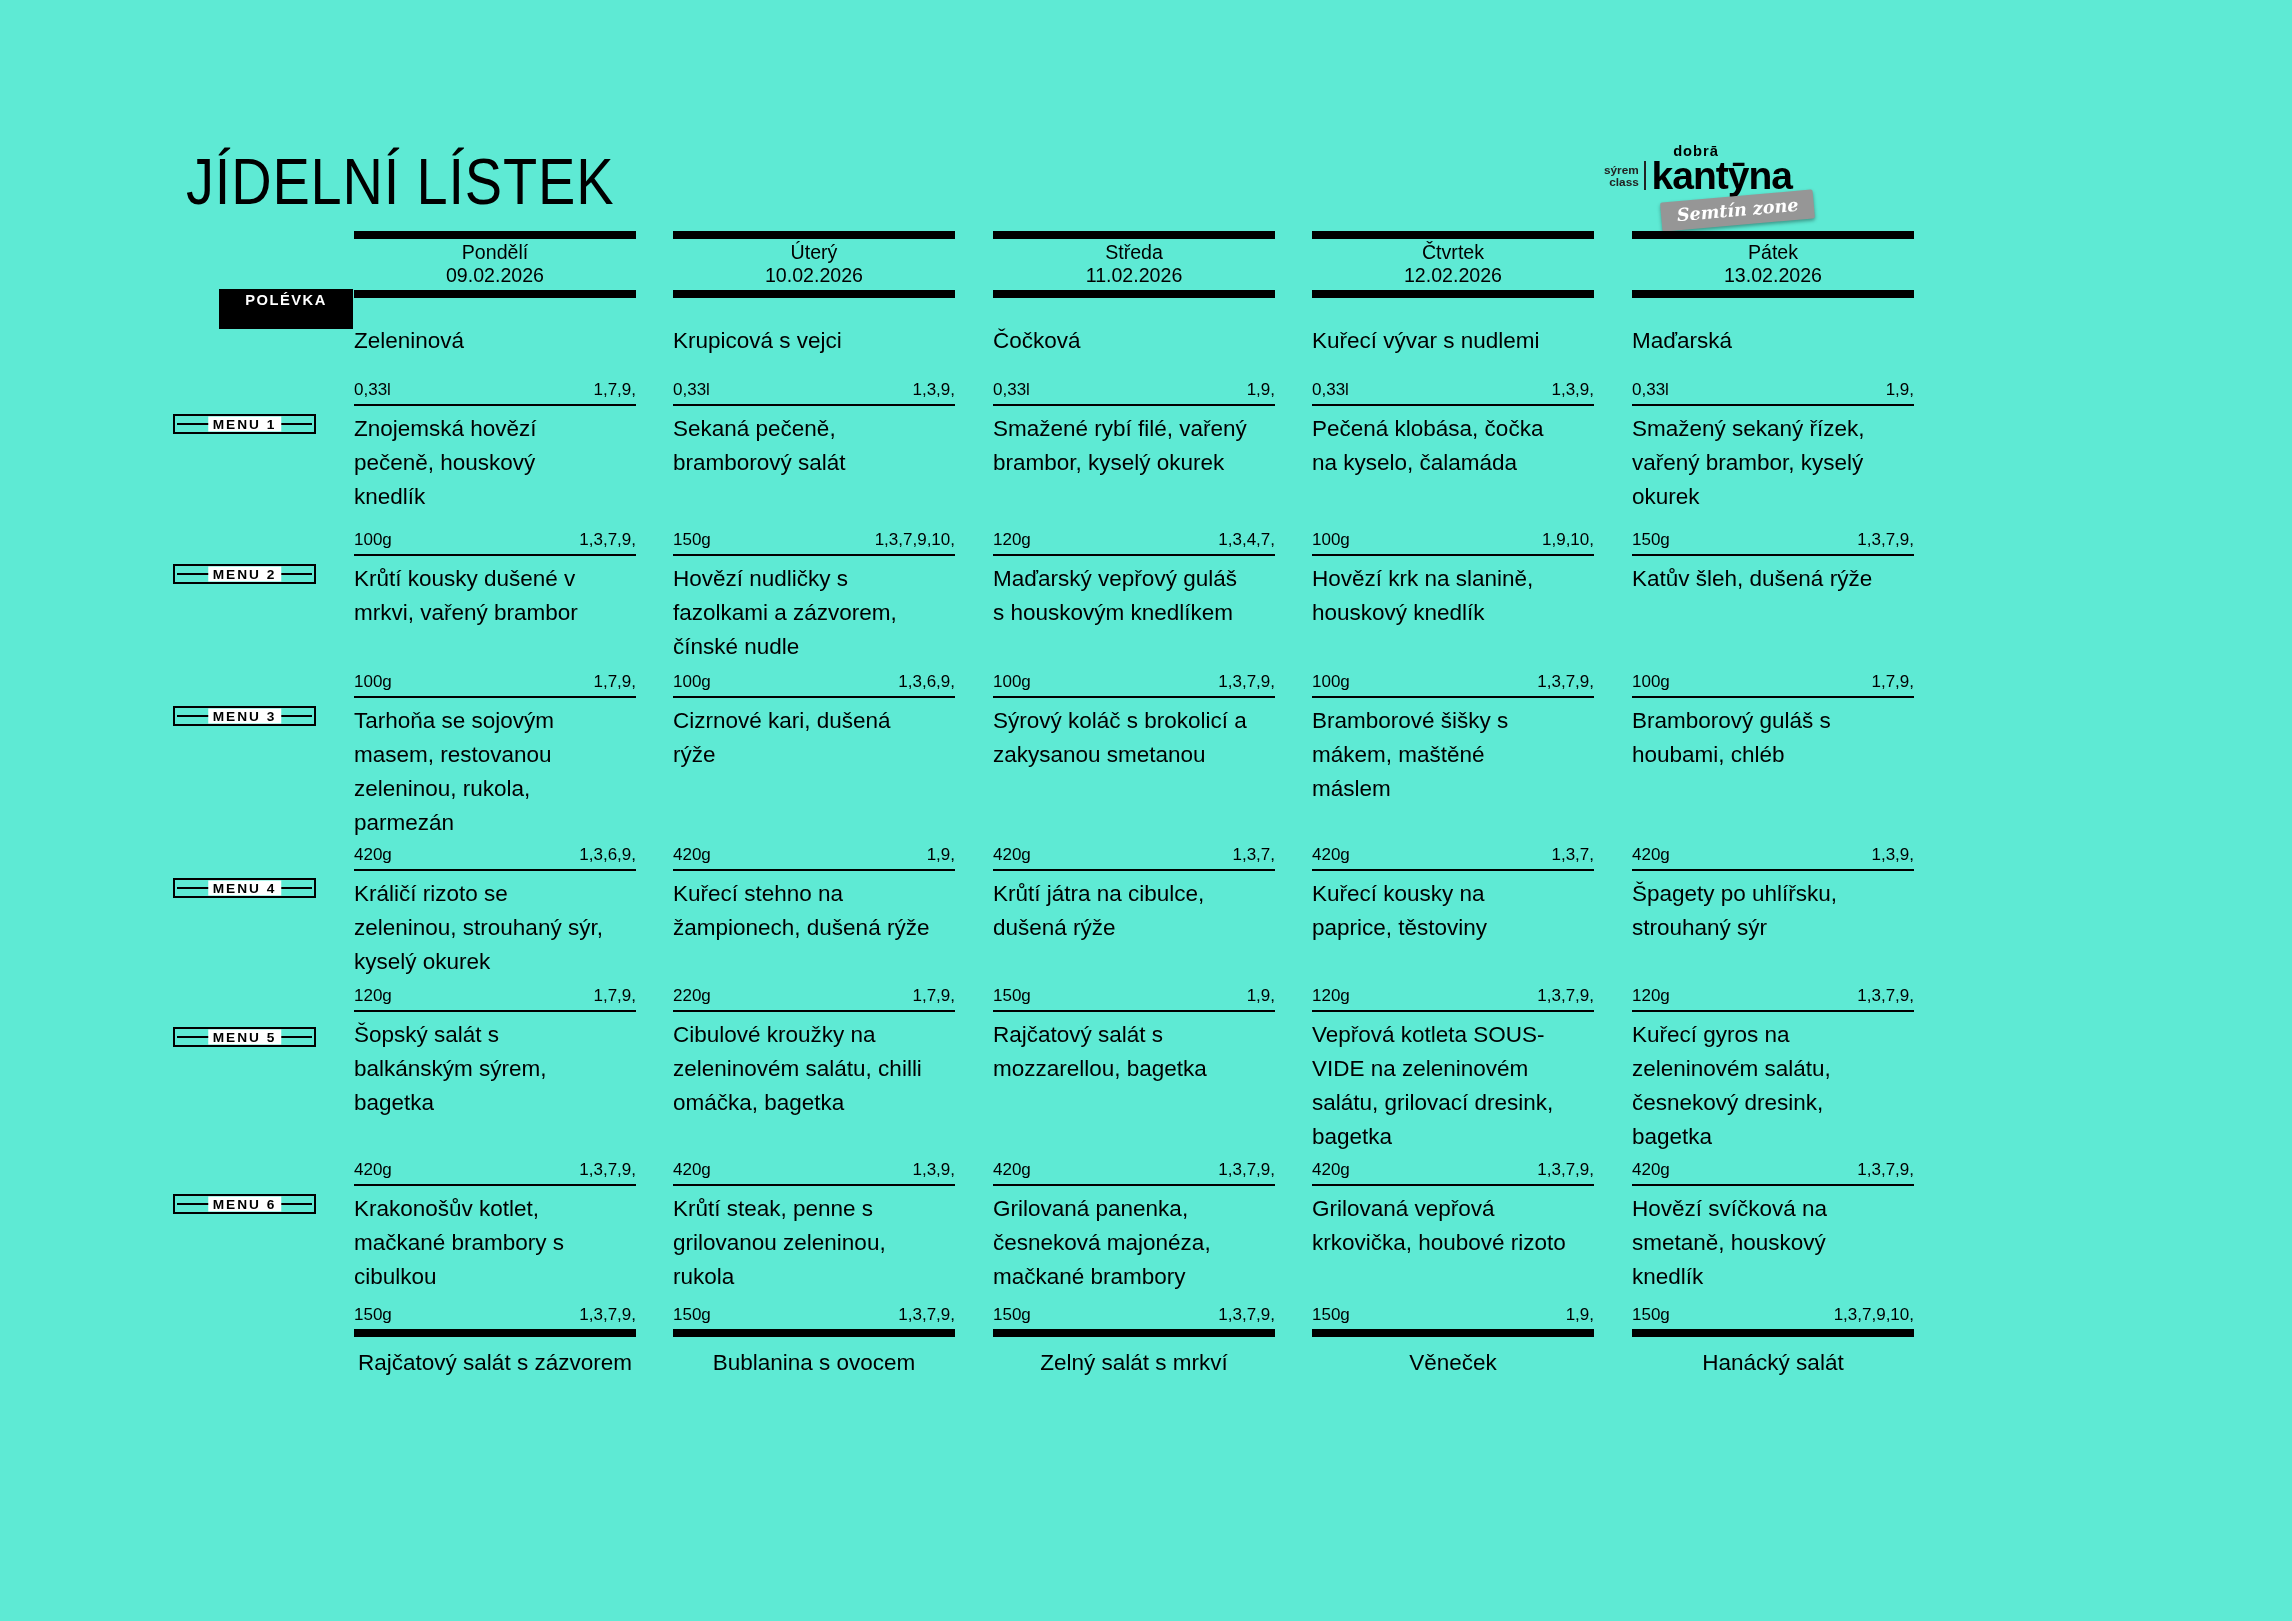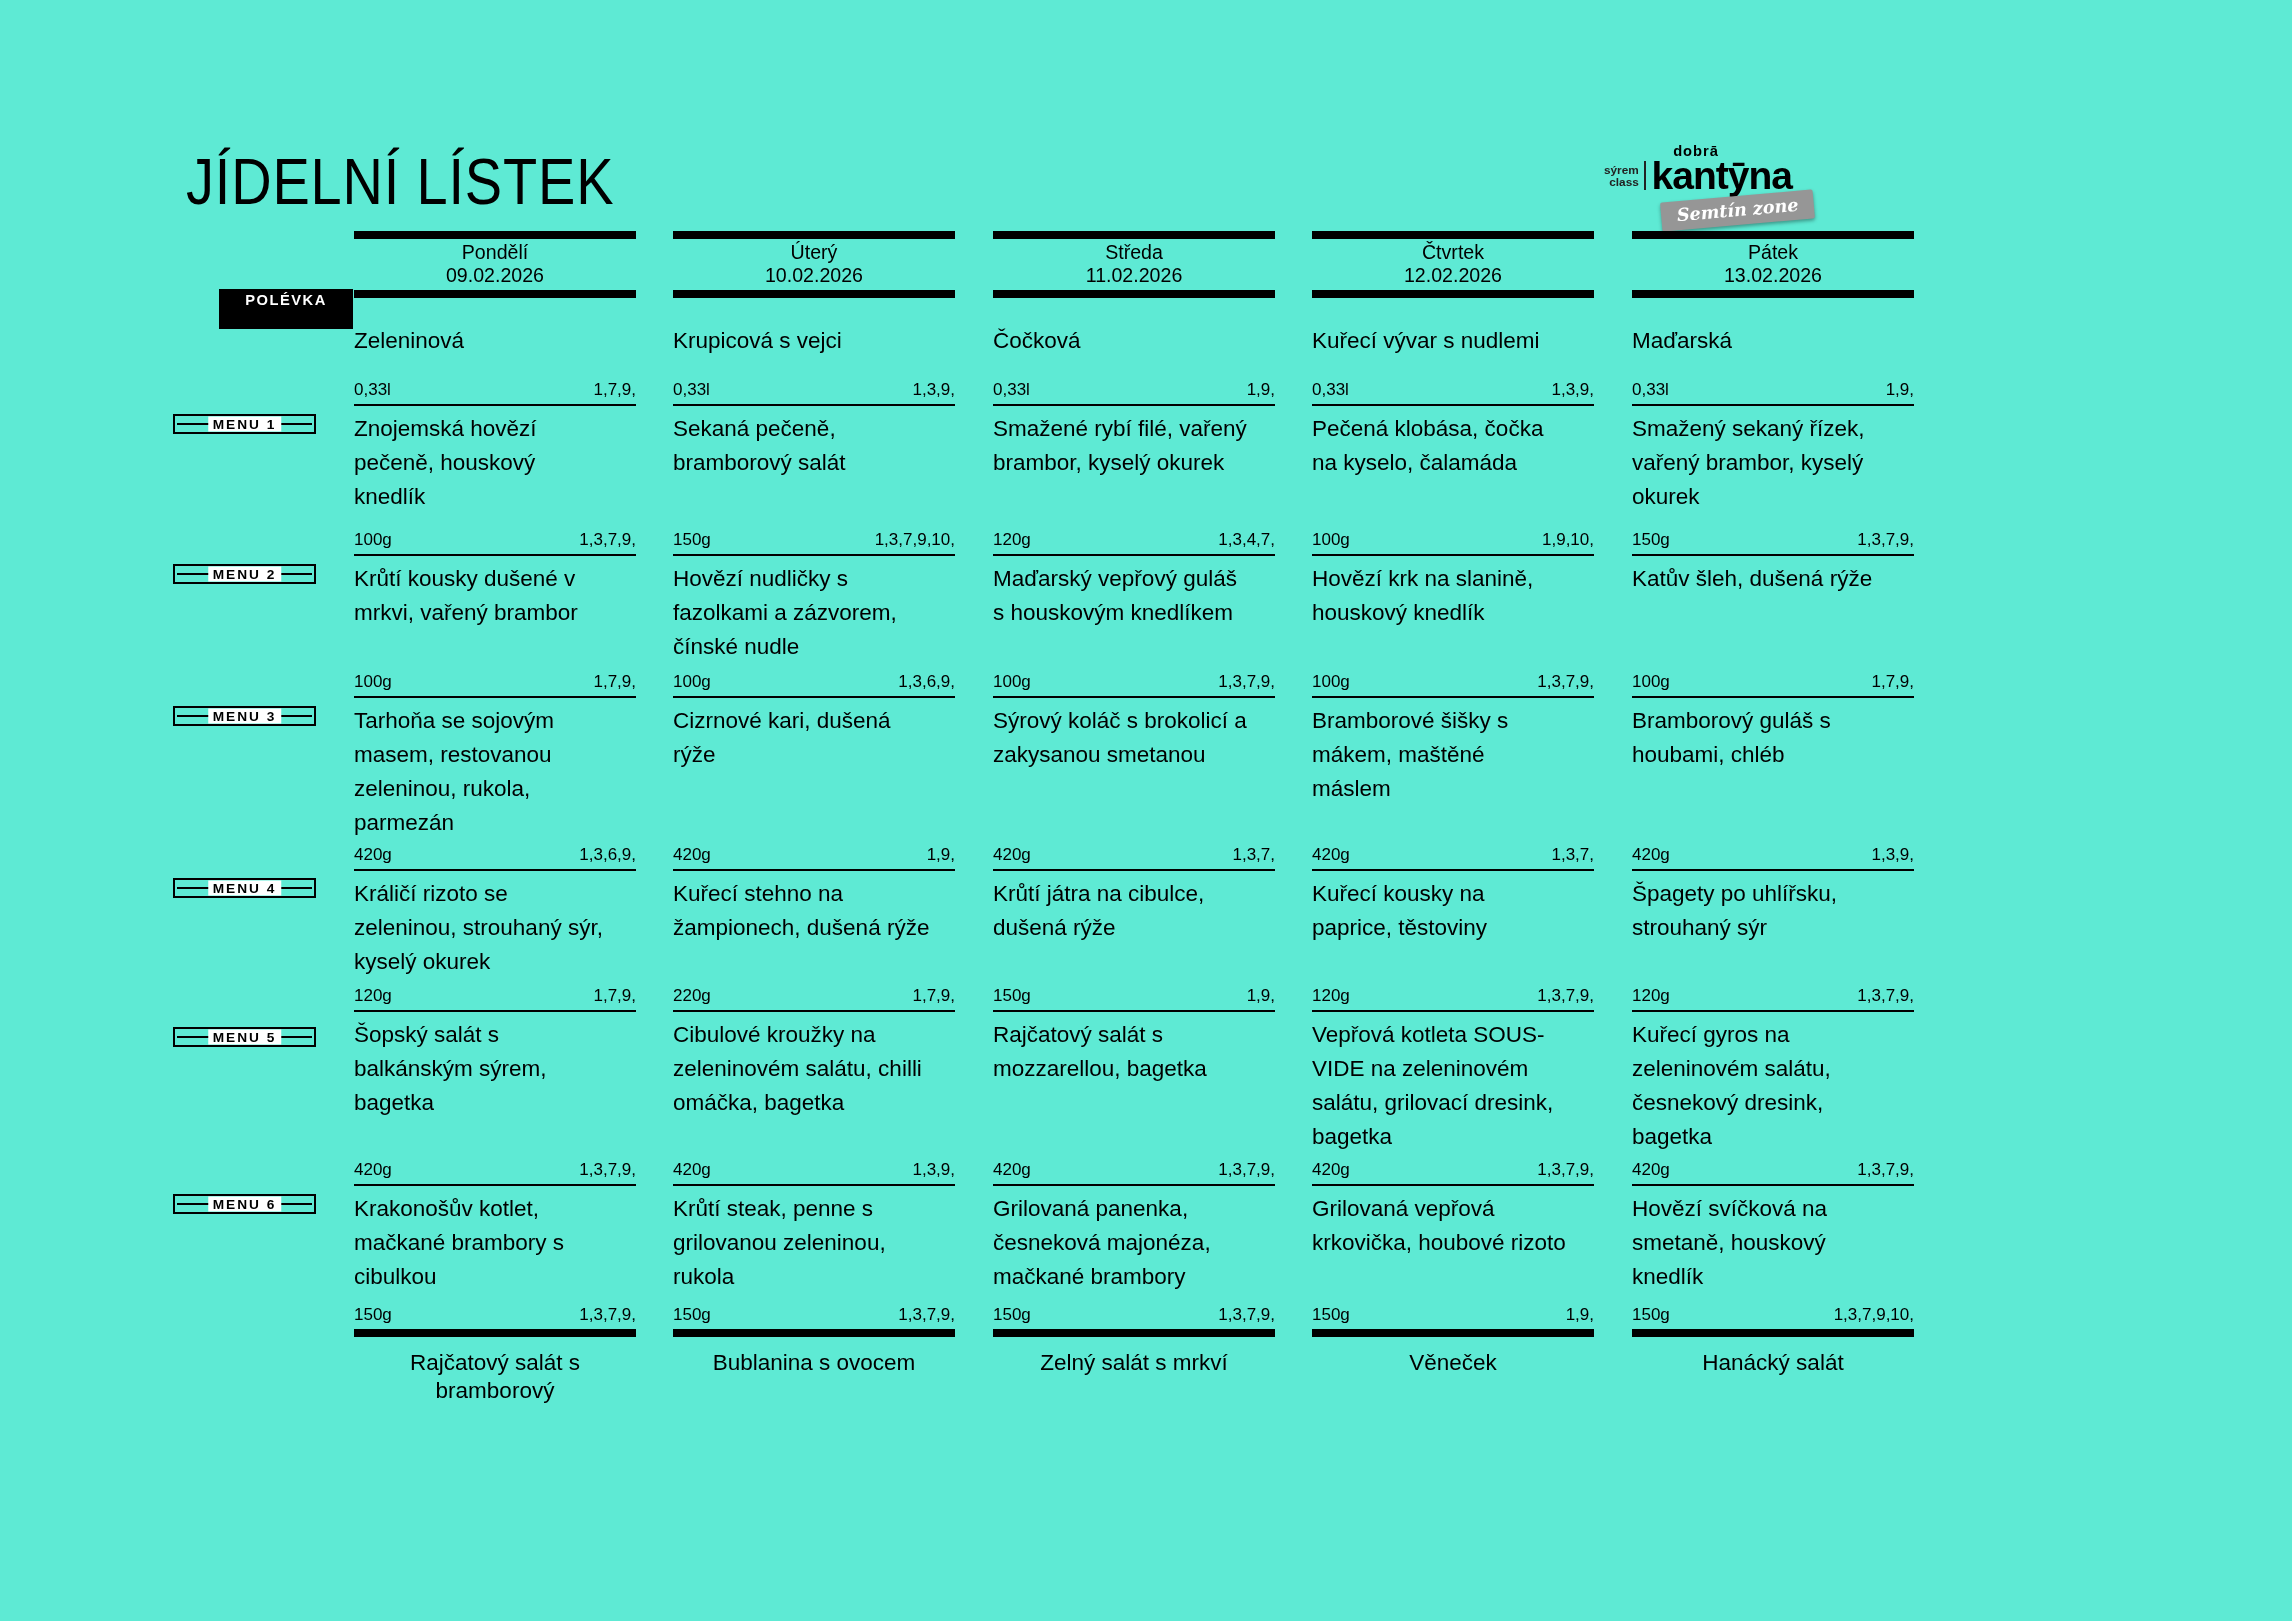--- a/index.html
+++ b/index.html
@@ -138,21 +138,21 @@
           <span>420g</span>
           <span>1,3,7,9,</span>
         </div>
       <div class="dish">Krakonošův kotlet, mačkané brambory s cibulkou</div>
     </div>
     <div class="block r6 dessert">
       <div class="meta">
           <span>150g</span>
           <span>1,3,7,9,</span>
         </div>
-      <div class="dish">Rajčatový salát s bramborový</div>
+      <div class="dish">Rajčatový salát s zázvorem</div>
     </div>
   </section>
 
   <section class="col c1">
     <div class="bar bar-top"></div>
     <div class="day">Úterý</div>
     <div class="date">10.02.2026</div>
     <div class="bar bar-bottom"></div>
     <div class="soup">Krupicová s vejci</div>
     <div class="block r0">

